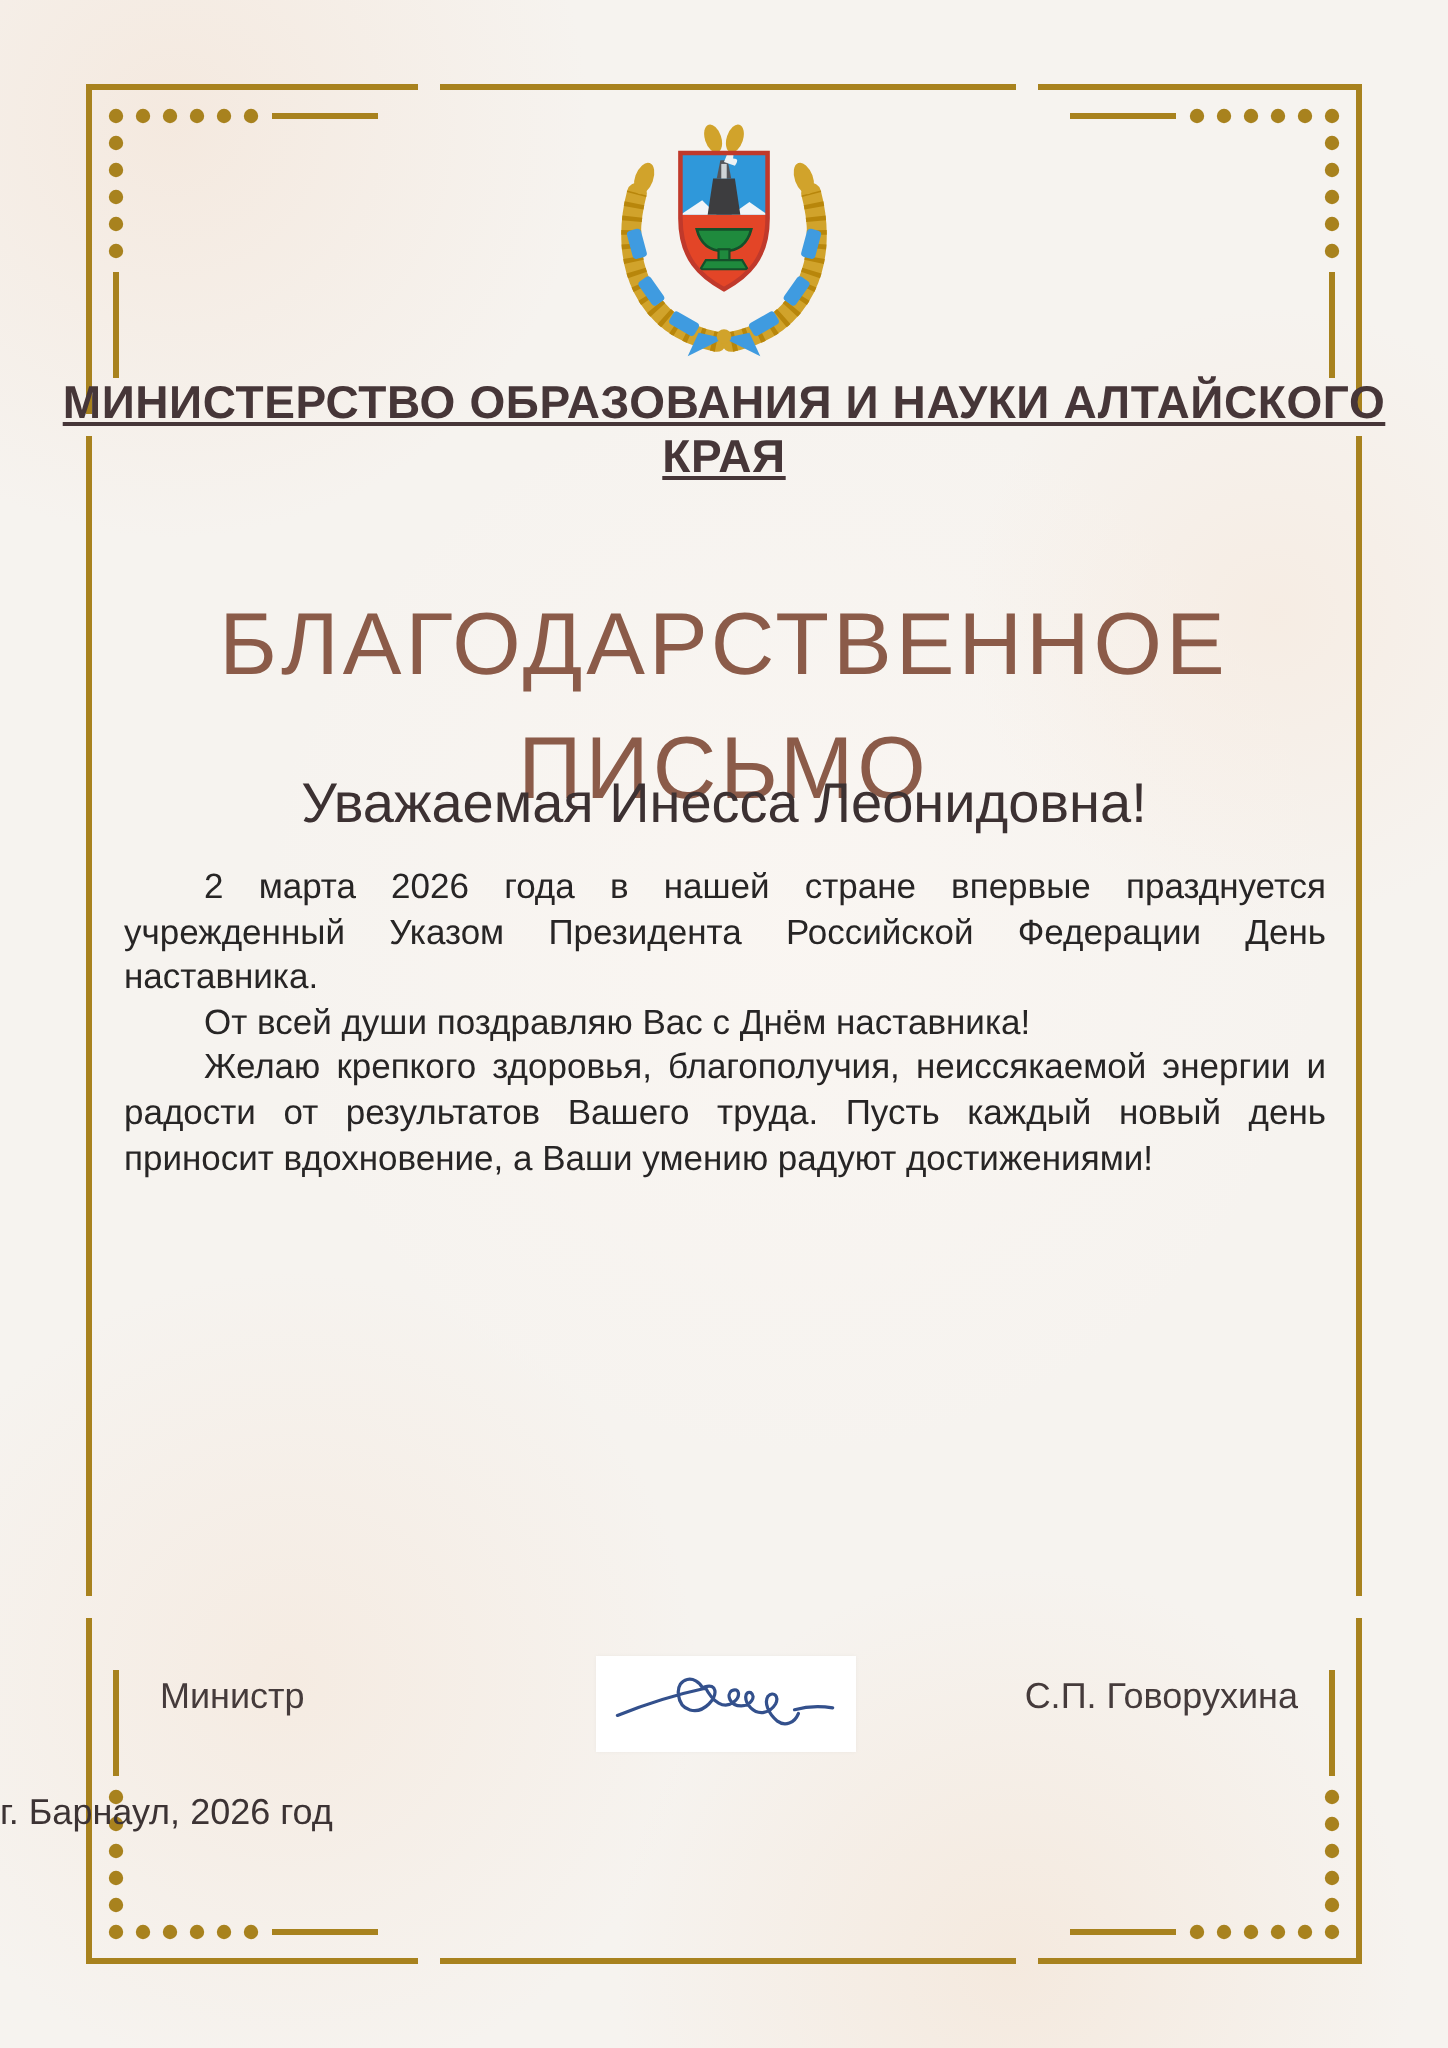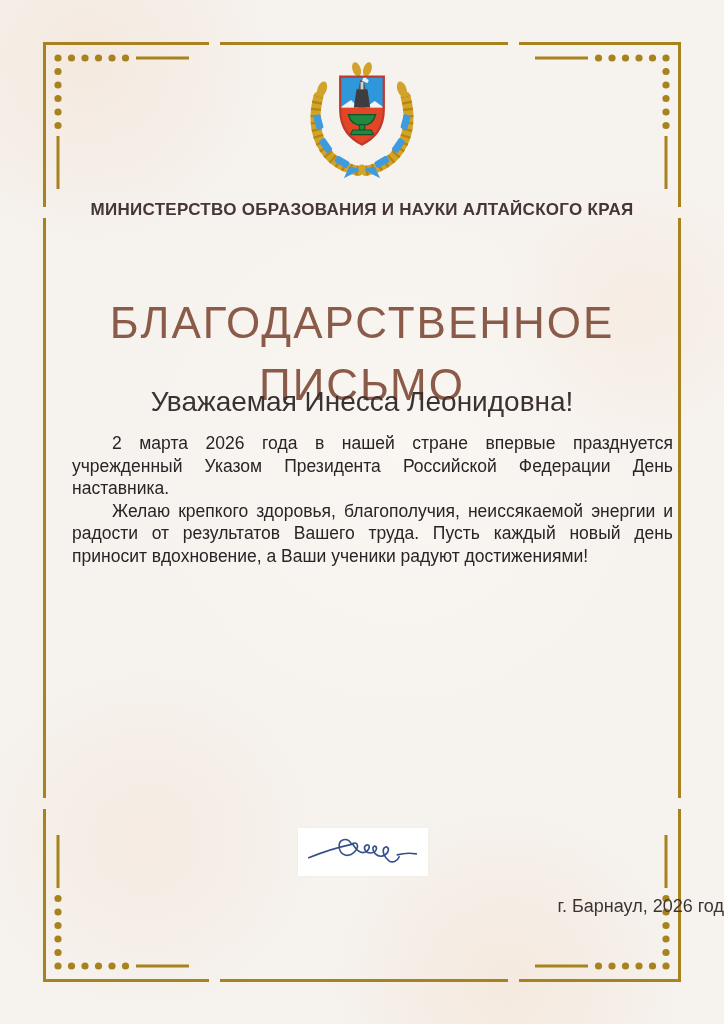--- a/index.html
+++ b/index.html
@@ -13,54 +13,55 @@
       radial-gradient(circle at 88% 30%, rgba(246,230,216,.5), transparent 16%),
       radial-gradient(circle at 20% 82%, rgba(244,226,210,.45), transparent 20%),
       radial-gradient(circle at 70% 96%, rgba(243,224,206,.5), transparent 18%),
       radial-gradient(circle at 55% 45%, rgba(250,246,242,.9), transparent 40%),
       #f6f3ef;
     overflow:hidden;
   }
   .border-svg{position:absolute;left:0;top:0;pointer-events:none;}
   .emblem{position:absolute;left:50%;top:62px;transform:translateX(-50%);}
   .ministry{
-    position:absolute;left:0;right:0;top:200px;
-    text-align:center;font-weight:bold;font-size:17px;letter-spacing:.3px;
+    position:absolute;left:0;right:0;top:188px;
+    text-align:center;font-weight:bold;font-size:23px;letter-spacing:.3px;
     color:#463638;
+    text-decoration:underline;
   }
   .doc-title{
     position:absolute;left:0;right:0;top:248px;
     text-align:center;color:#8b5b49;
     font-size:44px;line-height:62px;font-weight:300;letter-spacing:2px;margin-top:44px;
   }
   .salutation{
     position:absolute;left:0;right:0;top:386px;
     text-align:center;color:#3c3132;font-size:28px;
   }
   .body-text{
-    position:absolute;left:72px;width:601px;top:432px;
+    position:absolute;left:62px;width:601px;top:432px;
     color:#272525;font-size:17.5px;line-height:22.6px;
     text-align:justify;
   }
   .body-text p{margin:0;text-indent:40px;}
   .sig-row{
     position:absolute;left:62px;width:601px;top:838px;
     display:flex;justify-content:space-between;align-items:flex-start;
     color:#453b3b;font-size:18px;
   }
   .sig-pos{padding-left:18px;}
   .sig-name{padding-right:14px;}
   .sig-img{
     position:absolute;left:298px;top:828px;width:130px;height:48px;
     background:#ffffff;box-shadow:0 0 2px rgba(0,0,0,.04);
     display:flex;align-items:center;justify-content:center;
   }
   .footer{
     position:absolute;left:0;right:0;top:896px;
-    text-align:right;color:#3c3334;font-size:18px;
+    text-align:left;color:#3c3334;font-size:18px;
   }
 </style>
 </head>
 <body>
 
 <div class="page">
 
   <svg class="border-svg" width="724" height="1024" viewBox="0 0 724 1024">
     <g stroke="#a8821e" stroke-width="3" fill="none">
 
@@ -200,23 +201,28 @@
 
   <div class="doc-title">
     <div>БЛАГОДАРСТВЕННОЕ</div>
     <div>ПИСЬМО</div>
   </div>
 
   <div class="salutation">Уважаемая Инесса Леонидовна!</div>
 
   <div class="body-text">
     <p>2 марта 2026 года в нашей стране впервые празднуется учрежденный Указом Президента Российской Федерации День наставника.</p>
-    <p>Желаю крепкого здоровья, благополучия, неиссякаемой энергии и радости от результатов Вашего труда. Пусть каждый новый день приносит вдохновение, а Ваши ученики радуют достижениями!</p>
-  </div>
-
+    <p>От всей души поздравляю Вас с Днём наставника!</p>
+    <p>Желаю крепкого здоровья, благополучия, неиссякаемой энергии и радости от результатов Вашего труда. Пусть каждый новый день приносит вдохновение, а Ваши умению радуют достижениями!</p>
+  </div>
+
+  <div class="sig-row">
+    <span class="sig-pos">Министр</span>
+    <span class="sig-name">С.П. Говорухина</span>
+  </div>
 
   <div class="sig-img">
     <svg width="118" height="40" viewBox="0 0 120 42">
       <path d="M3,27 C18,21 34,16 48,13
                C44,5 34,7 35,16 C36,25 45,27 51,21
                C56,16 55,10 49,12
                C53,20 59,24 64,20 C68,17 67,12 63,14 C60,16 62,22 68,22
                C73,22 76,17 73,15 C70,14 69,19 73,23 C77,27 83,26 86,21
                C88,17 85,14 82,17 C80,20 82,26 87,30 C91,33 96,31 98,26
                M96,24 C103,22 110,22 116,23" fill="none" stroke="#33508c" stroke-width="1.7" stroke-linecap="round"></path>

